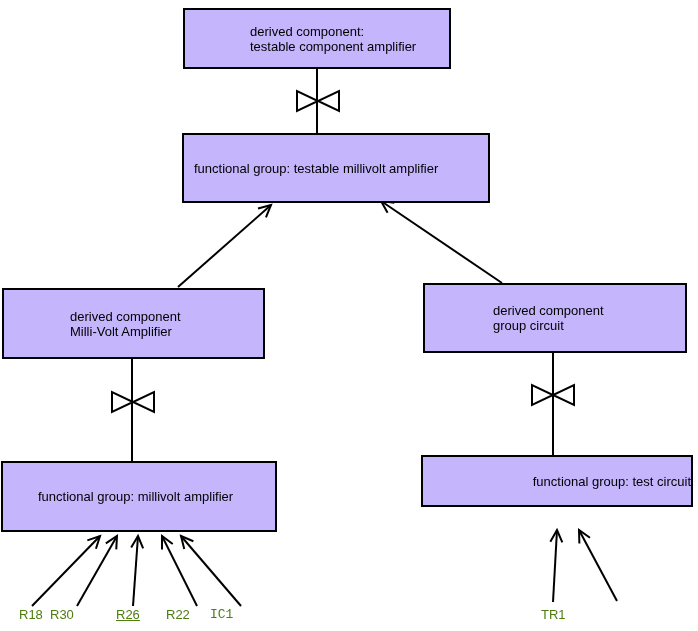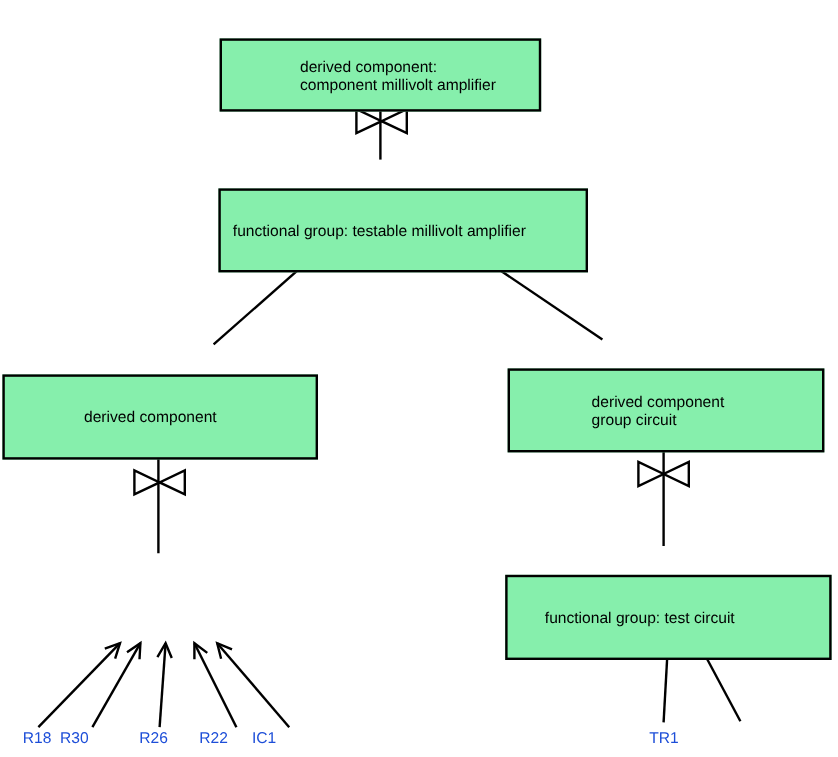--- a/index.html
+++ b/index.html
@@ -19,49 +19,48 @@
     position: absolute;
     left: 0;
     top: 0;
     width: 698px;
     height: 631px;
   }
   .node {
     position: absolute;
     box-sizing: border-box;
     border: 2px solid #000000;
-    background: #86efac;
+    background: #c4b5fd;
     display: flex;
     flex-direction: column;
     justify-content: center;
     font-size: 13px;
     line-height: 15px;
     color: #000000;
-    margin-top: 24px;
   }
   .node span { display: block; white-space: pre; }
 
   #node-top-derived       { left: 183px; top: 8px;   width: 268px; height: 61px; padding-left: 65px; }
   #node-mid-functional    { left: 182px; top: 133px; width: 308px; height: 70px; padding-left: 10px; }
   #node-left-derived      { left: 2px;   top: 288px; width: 263px; height: 71px; padding-left: 66px; }
   #node-right-derived     { left: 423px; top: 283px; width: 264px; height: 70px; padding-left: 68px; }
   #node-left-functional   { left: 1px;   top: 461px; width: 276px; height: 71px; padding-left: 35px; }
-  #node-right-functional  { left: 421px; top: 455px; width: 272px; height: 71px; padding-left: 31px; }
+  #node-right-functional  { left: 421px; top: 455px; width: 272px; height: 52px; padding-left: 31px; text-align: right; }
 
   .component-label {
     position: absolute;
     font-size: 13px;
-    color: #1d4ed8;
+    color: #4d7c0f;
     white-space: nowrap;
   }
   #label-r18 { left: 19px;  top: 607px; }
   #label-r30 { left: 50px;  top: 607px; }
-  #label-r26 { left: 116px; top: 607px; }
+  #label-r26 { left: 116px; top: 607px; text-decoration: underline; }
   #label-r22 { left: 166px; top: 607px; }
-  #label-ic1 { left: 210px; top: 607px; }
+  #label-ic1 { left: 210px; top: 607px; font-family: Liberation Mono, monospace; }
   #label-tr1 { left: 541px; top: 607px; }
   #label-r36 { left: 606px; top: 607px; margin-top: 33px; }
 </style>
 </head>
 <body>
 
 <div id="canvas">
 
   <svg id="connector-layer" viewBox="0 0 698 631" xmlns="http://www.w3.org/2000/svg">
     <defs>
@@ -96,36 +95,40 @@
     <line x1="133" y1="606" x2="138" y2="536" stroke="#000000" stroke-width="2" marker-end="url(#openArrow)"></line>
     <line x1="197" y1="606" x2="162" y2="536" stroke="#000000" stroke-width="2" marker-end="url(#openArrow)"></line>
     <line x1="241" y1="606" x2="181" y2="536" stroke="#000000" stroke-width="2" marker-end="url(#openArrow)"></line>
 
     <line x1="553" y1="602" x2="557" y2="530" stroke="#000000" stroke-width="2" marker-end="url(#openArrow)"></line>
     <line x1="617" y1="601" x2="579" y2="530" stroke="#000000" stroke-width="2" marker-end="url(#openArrow)"></line>
   </svg>
 
   <div class="node" id="node-top-derived">
     <span>derived component:</span>
-    <span>component millivolt amplifier</span>
+    <span>testable component amplifier</span>
   </div>
 
   <div class="node" id="node-mid-functional">
     <span>functional group: testable millivolt amplifier</span>
   </div>
 
   <div class="node" id="node-left-derived">
     <span>derived component</span>
+    <span>Milli-Volt Amplifier</span>
   </div>
 
   <div class="node" id="node-right-derived">
     <span>derived component</span>
     <span>group circuit</span>
   </div>
 
+  <div class="node" id="node-left-functional">
+    <span>functional group: millivolt amplifier</span>
+  </div>
 
   <div class="node" id="node-right-functional">
     <span>functional group: test circuit</span>
   </div>
 
   <div class="component-label" id="label-r18">R18</div>
   <div class="component-label" id="label-r30">R30</div>
   <div class="component-label" id="label-r26">R26</div>
   <div class="component-label" id="label-r22">R22</div>
   <div class="component-label" id="label-ic1">IC1</div>

